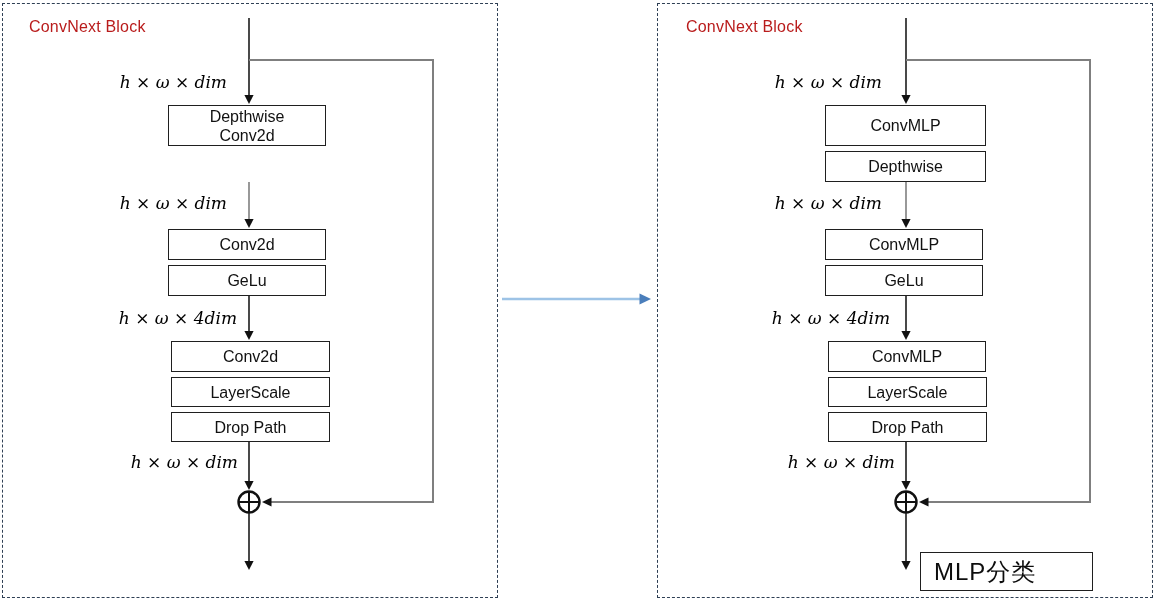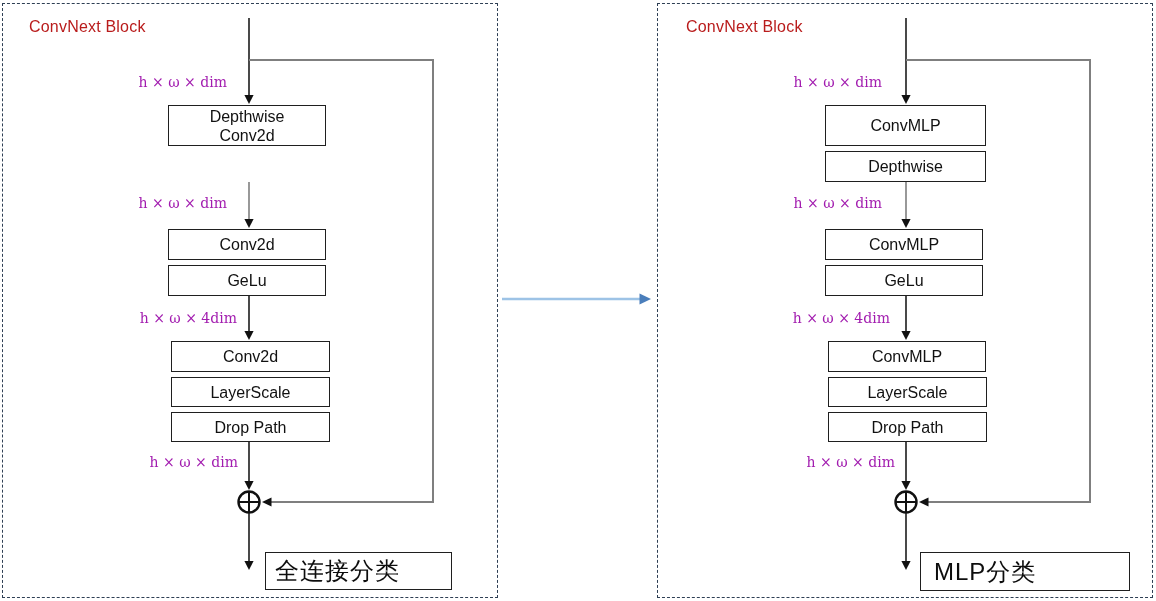--- a/index.html
+++ b/index.html
@@ -11,22 +11,22 @@
   .panel-right { left:657px; }
   .ptitle { position:absolute; font-size:16px; color:#b91c1c; letter-spacing:0.2px; }
   svg.wires { position:absolute; left:0; top:0; width:1156px; height:601px; }
   .node {
     position:absolute; border:1px solid #1f1f1f; background:#ffffff;
     display:flex; align-items:center; justify-content:center;
     text-align:center; font-size:16px; color:#111111;
     white-space:pre-line; line-height:19px;
   }
   .dim {
-    position:absolute; font-family:"DejaVu Serif",serif; 
-    font-size:14px; color:#a21caf; text-align:right; line-height:18px;
+    position:absolute; font-family:"DejaVu Serif",serif; font-style:italic;
+    font-size:17px; color:#000000; text-align:right; line-height:18px;
   }
   .outbox {
     position:absolute; border:1px solid #1f1f1f; background:#ffffff;
     display:flex; align-items:center; font-size:24px; color:#0d0d0d;
     padding-left:9px; letter-spacing:1px; font-family:"Liberation Sans",sans-serif;
   }
 </style>
 </head>
 <body>
 
@@ -91,32 +91,31 @@
   <div class="dim" style="left:95px; top:453px; width:143px;">h × ω × dim</div>
 
   <div class="node" style="left:168px; top:105px; width:158px; height:41px;">Depthwise
 Conv2d</div>
   <div class="node" style="left:168px; top:229px; width:158px; height:31px;">Conv2d</div>
   <div class="node" style="left:168px; top:265px; width:158px; height:31px;">GeLu</div>
   <div class="node" style="left:171px; top:341px; width:159px; height:31px;">Conv2d</div>
   <div class="node" style="left:171px; top:377px; width:159px; height:30px;">LayerScale</div>
   <div class="node" style="left:171px; top:412px; width:159px; height:30px;">Drop Path</div>
 
-  <div class="outbox" style="left:265px; top:552px; width:187px; height:38px;">全连接分类</div>
 
   <div class="ptitle" style="left:686px; top:18px;">ConvNext Block</div>
 
   <div class="dim" style="left:742px; top:73px;  width:140px;">h × ω × dim</div>
   <div class="dim" style="left:742px; top:194px; width:140px;">h × ω × dim</div>
   <div class="dim" style="left:737px; top:309px; width:153px;">h × ω × 4dim</div>
   <div class="dim" style="left:752px; top:453px; width:143px;">h × ω × dim</div>
 
   <div class="node" style="left:825px; top:105px; width:161px; height:41px;">ConvMLP</div>
   <div class="node" style="left:825px; top:151px; width:161px; height:31px;">Depthwise</div>
   <div class="node" style="left:825px; top:229px; width:158px; height:31px;">ConvMLP</div>
   <div class="node" style="left:825px; top:265px; width:158px; height:31px;">GeLu</div>
   <div class="node" style="left:828px; top:341px; width:158px; height:31px;">ConvMLP</div>
   <div class="node" style="left:828px; top:377px; width:159px; height:30px;">LayerScale</div>
   <div class="node" style="left:828px; top:412px; width:159px; height:30px;">Drop Path</div>
 
-  <div class="outbox" style="left:920px; top:552px; width:210px; height:39px;padding-left:13px;">MLP分类</div>
+  <div class="outbox" style="left:920px; top:552px; width:173px; height:39px;padding-left:13px;">MLP分类</div>
 
 </div>
 
 </body></html>

